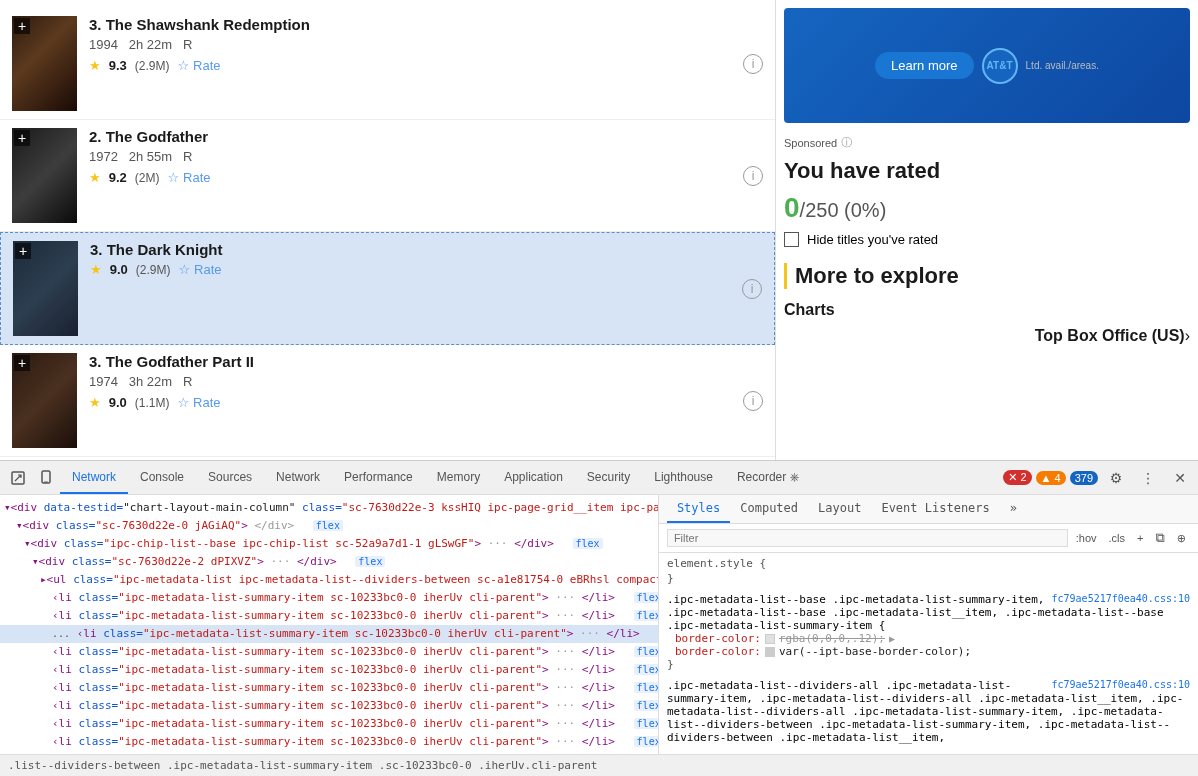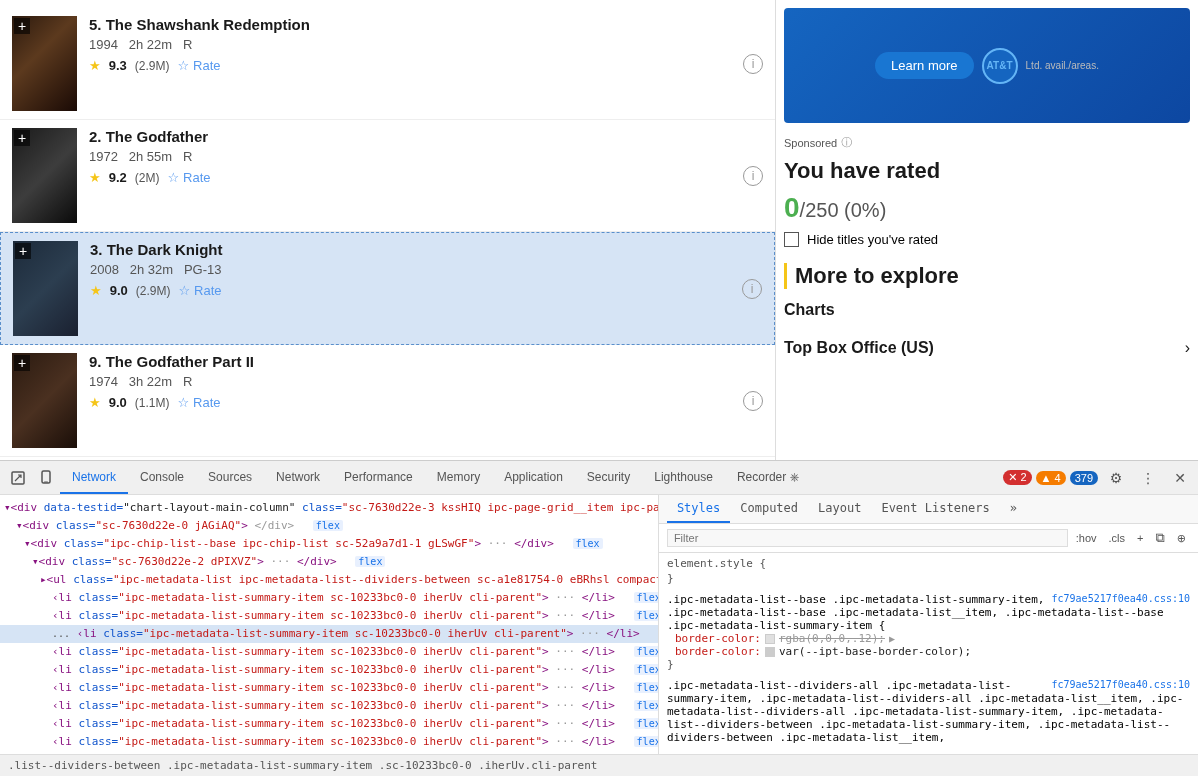--- a/index.html
+++ b/index.html
@@ -258,27 +258,27 @@
     .explore-title {
       font-size: 22px;
       font-weight: bold;
       color: #1a1a1a;
     }
 
     .charts-title {
       font-size: 16px;
       font-weight: bold;
       color: #1a1a1a;
-      margin-bottom: 20px;
+      margin-bottom: 8px;
     }
 
     .top-box-office-row {
       display: flex;
       align-items: center;
-      justify-content: space-between;
+      justify-content: flex-end;
       margin-bottom: 8px;
       cursor: pointer;
     }
 
     .top-box-title {
       font-size: 16px;
       font-weight: bold;
       color: #1a1a1a;
     }
 
@@ -537,21 +537,21 @@
 <div class="main-content">
 
   <div class="left-panel">
 
     <div class="movie-item">
       <div class="movie-poster">
         <div class="poster-add">+</div>
         <div class="poster-img-1"></div>
       </div>
       <div class="movie-info">
-        <div class="movie-title">5. The Shawshank Redemption</div>
+        <div class="movie-title">3. The Shawshank Redemption</div>
         <div class="movie-meta">1994 &nbsp; 2h 22m &nbsp; R</div>
         <div class="movie-rating">
           <span class="star-rating">★</span>
           <span class="rating-value">9.3</span>
           <span class="rating-count">(2.9M)</span>
           <button class="rate-btn">
             <span class="star-icon">☆</span>
             <span>Rate</span>
           </button>
         </div>
@@ -580,41 +580,40 @@
       <div class="info-icon">i</div>
     </div>
 
     <div class="movie-item highlighted">
       <div class="movie-poster">
         <div class="poster-add">+</div>
         <div class="poster-img-3"></div>
       </div>
       <div class="movie-info">
         <div class="movie-title">3. The Dark Knight</div>
-        <div class="movie-meta">2008 &nbsp; 2h 32m &nbsp; PG-13</div>
         <div class="movie-rating">
           <span class="star-rating">★</span>
           <span class="rating-value">9.0</span>
           <span class="rating-count">(2.9M)</span>
           <button class="rate-btn">
             <span class="star-icon">☆</span>
             <span>Rate</span>
           </button>
         </div>
       </div>
       <div class="info-icon">i</div>
     </div>
 
     <div class="movie-item">
       <div class="movie-poster">
         <div class="poster-add">+</div>
         <div class="poster-img-4"></div>
       </div>
       <div class="movie-info">
-        <div class="movie-title">9. The Godfather Part II</div>
+        <div class="movie-title">3. The Godfather Part II</div>
         <div class="movie-meta">1974 &nbsp; 3h 22m &nbsp; R</div>
         <div class="movie-rating">
           <span class="star-rating">★</span>
           <span class="rating-value">9.0</span>
           <span class="rating-count">(1.1M)</span>
           <button class="rate-btn">
             <span class="star-icon">☆</span>
             <span>Rate</span>
           </button>
         </div>

